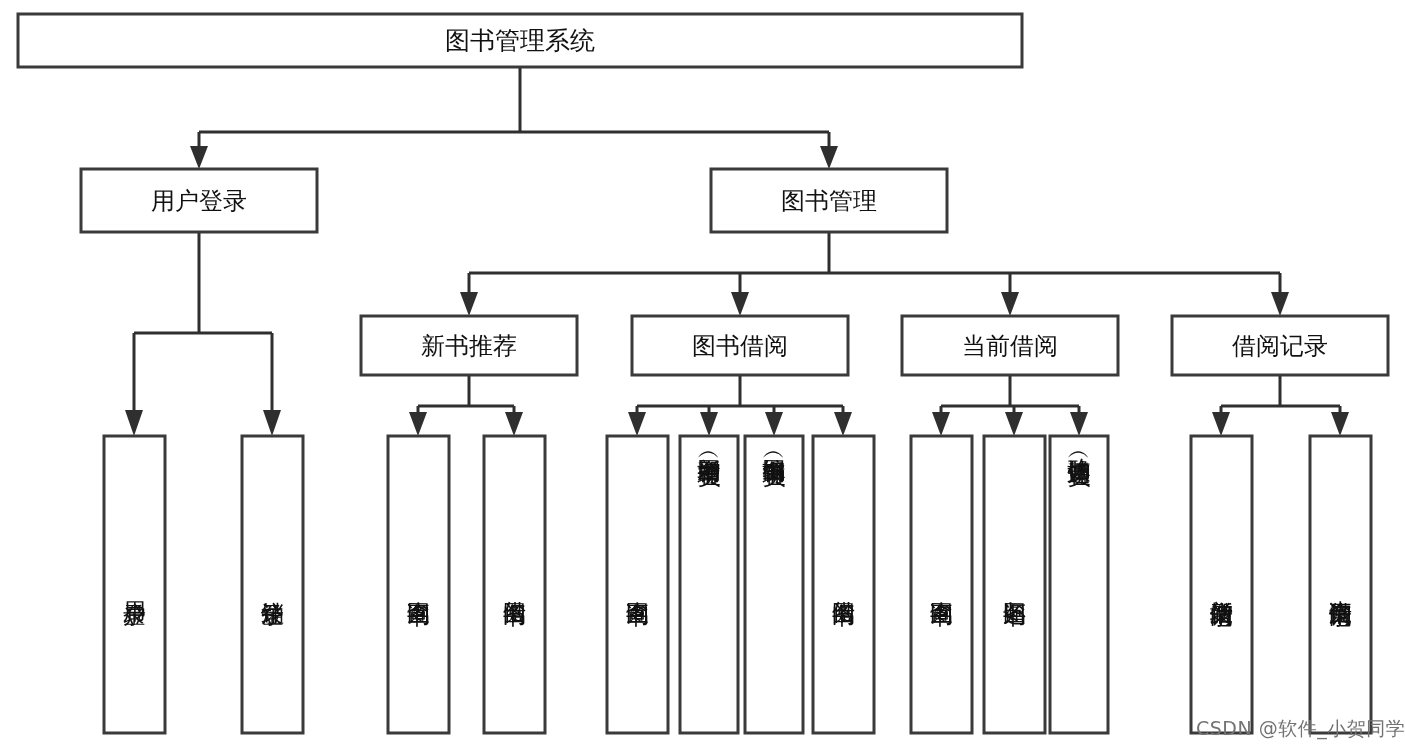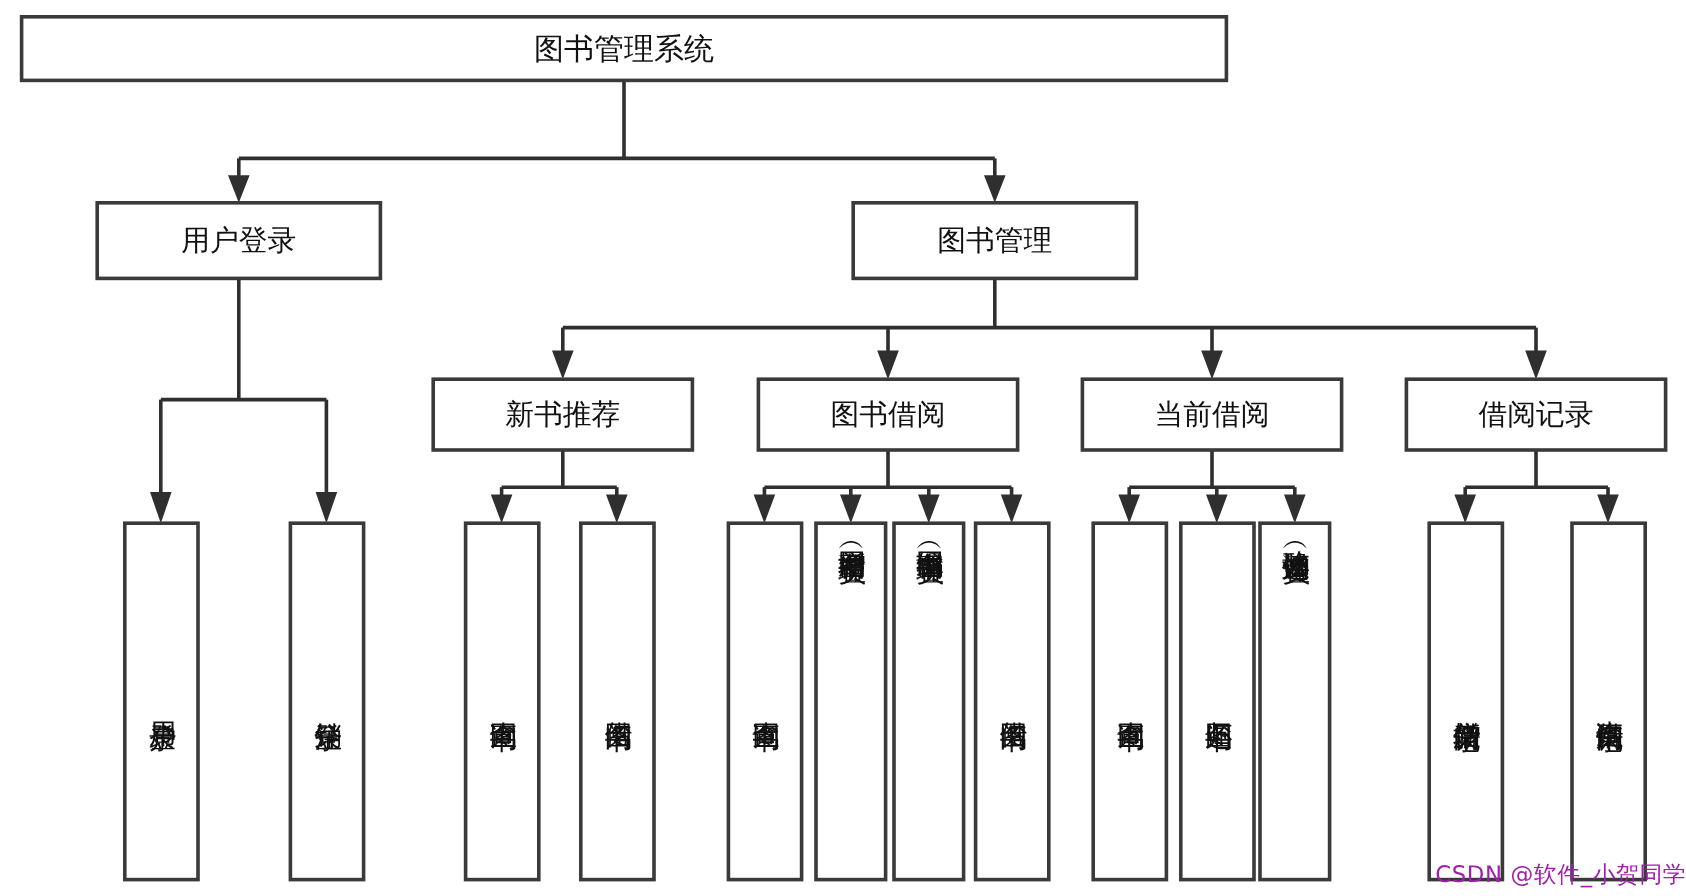--- a/index.html
+++ b/index.html
@@ -74,21 +74,21 @@
     text-align: center;
     writing-mode: vertical-rl;
     text-orientation: upright;
     letter-spacing: 1px;
     white-space: nowrap;
   }
   .watermark {
     position: absolute;
     font-family: "DejaVu Sans", "Liberation Sans", sans-serif;
     font-size: 19px;
-    color: #a21caf;
+    color: #737373;
     white-space: nowrap;
     letter-spacing: 0.5px;
     pointer-events: none;
   }
 </style>
 </head>
 <body>
 
 <div id="diagram-root">
 

